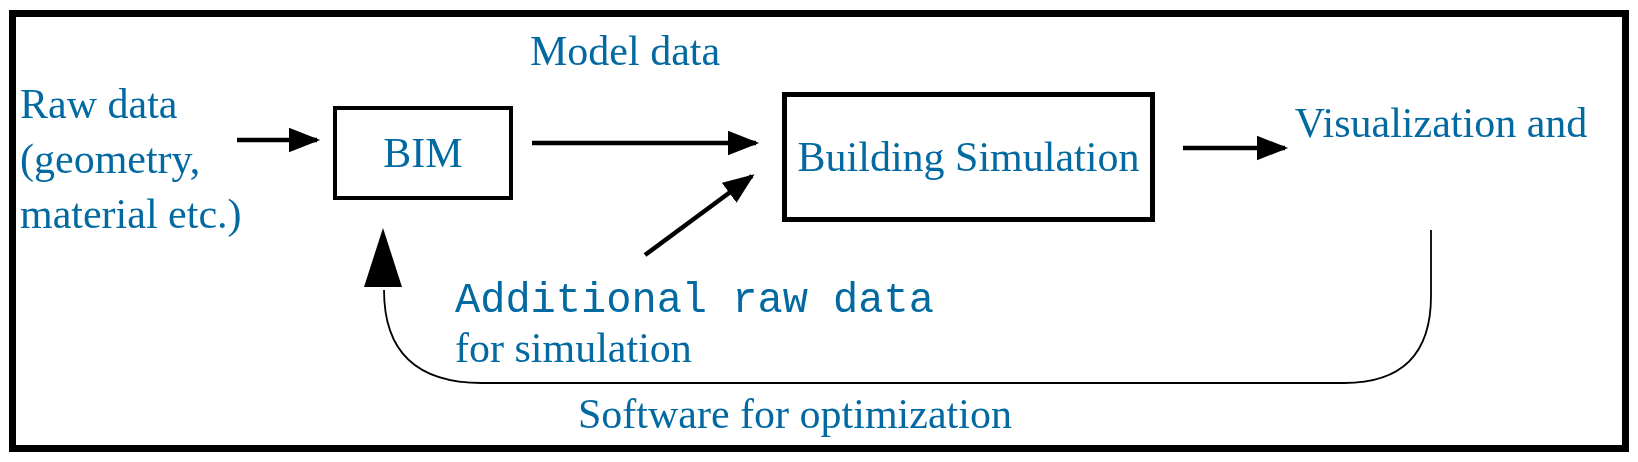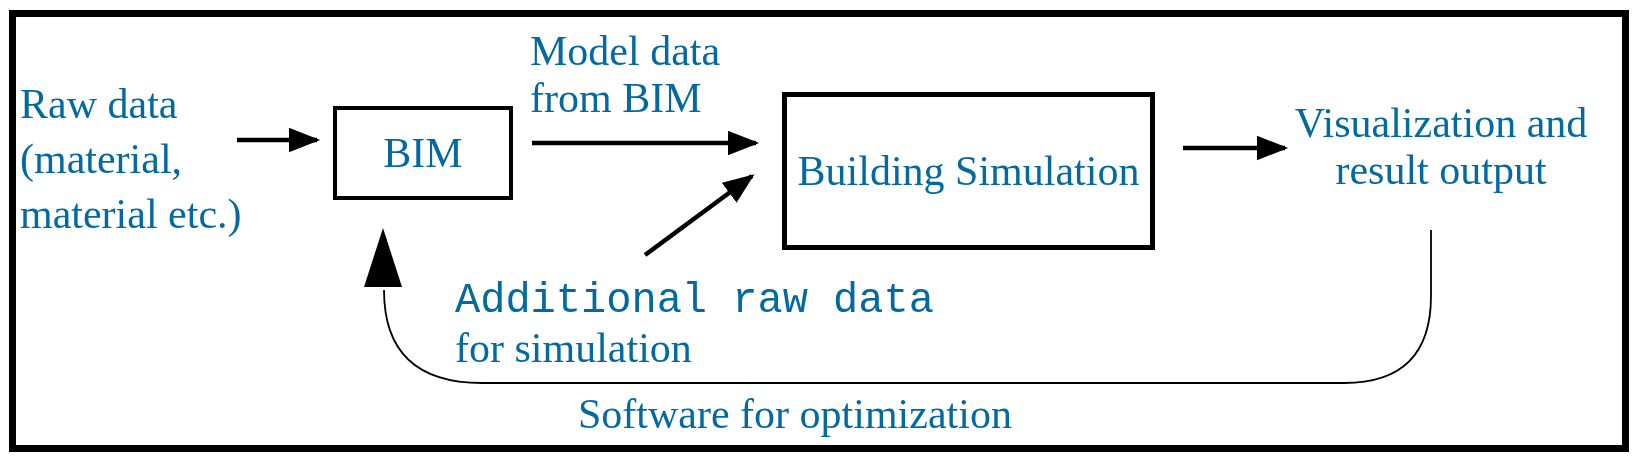--- a/index.html
+++ b/index.html
@@ -83,21 +83,21 @@
   .node-bim {
     left: 333px;
     top: 106px;
     width: 180px;
     height: 94px;
   }
   .node-simulation {
     left: 782px;
     top: 92px;
     width: 373px;
-    height: 158px;
+    height: 130px;
     border-width: 5px;
   }
 </style>
 </head>
 <body>
 
 <div class="canvas">
 
   <div class="outer-frame"></div>
 
@@ -116,40 +116,38 @@
 
     <line x1="645" y1="255" x2="752" y2="176" stroke="#000000" stroke-width="4.5" marker-end="url(#ah)"></line>
 
     <path d="M 1431 230 V 296 Q 1431 383 1344 383 H 482 Q 384 383 384 290" fill="none" stroke="#000000" stroke-width="1.8"></path>
 
     <polygon points="383,228 364,287 402,287" fill="#000000"></polygon>
   </svg>
 
   <div class="txt txt-rawdata">
     <div>Raw data</div>
-    <div>(material,</div>
+    <div>(geometry,</div>
     <div>material etc.)</div>
   </div>
 
   <div class="node-box node-bim">
     <div>BIM</div>
   </div>
 
   <div class="txt txt-modeldata">
     <div>Model data</div>
-    <div>from BIM</div>
   </div>
 
   <div class="node-box node-simulation">
     <div>Building Simulation</div>
   </div>
 
   <div class="txt txt-visualization">
     <div>Visualization and</div>
-    <div>result output</div>
   </div>
 
   <div class="txt txt-additional">
     <div class="justified">Additional raw data</div>
     <div>for simulation</div>
   </div>
 
   <div class="txt txt-feedback">Software for optimization</div>
 
 </div>

